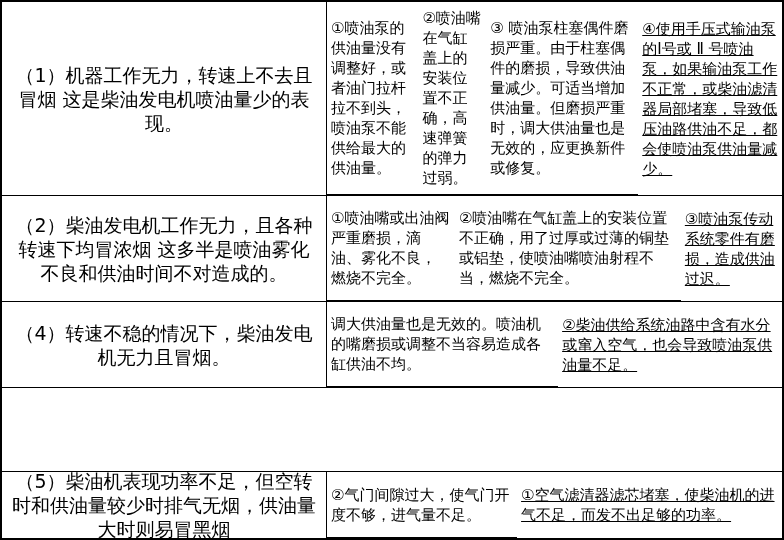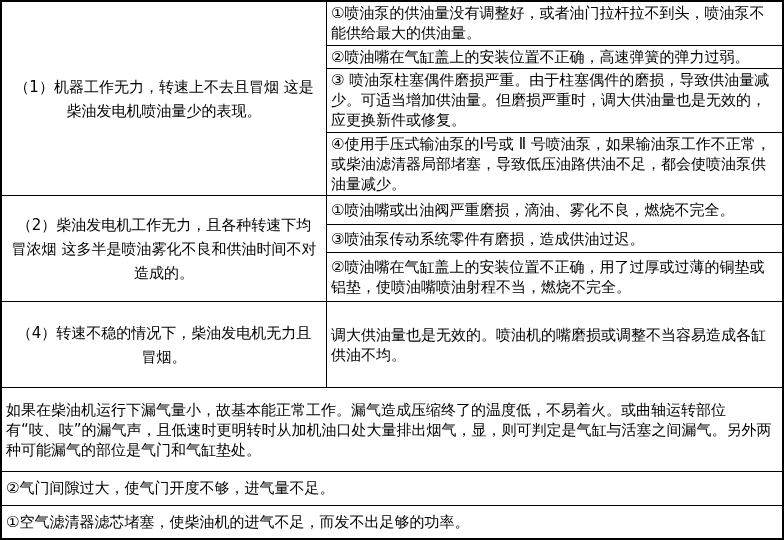--- a/index.html
+++ b/index.html
@@ -34,42 +34,42 @@
   .left {
     width: 325px;
     flex: 0 0 325px;
     box-sizing: border-box;
     border-right: 1px solid #000000;
     display: flex;
     align-items: center;
     justify-content: center;
     text-align: center;
     padding: 2px 8px;
-    font-size: 15px;
+    font-size: 19px;
     line-height: 24px;
     overflow: hidden;
   }
   .right {
     flex: 1 1 auto;
     min-width: 0;
     display: flex;
-    flex-direction: column;
+    flex-direction: row;
   }
   .cause {
     flex: 1 1 auto;
     box-sizing: border-box;
     border-bottom: 1px solid #000000;
     padding: 1px 4px;
     font-size: 15px;
     line-height: 20px;
     display: flex;
     align-items: center;
     overflow: hidden;
   }
-  .cause:last-child { border-bottom: none; }
+  .cause:last-child { border-bottom: none; text-decoration: underline; }
 </style>
 </head>
 <body>
 
 <div class="doc">
 
   <div class="row r1">
     <div class="left">
       <div>（1）机器工作无力，转速上不去且冒烟  这是柴油发电机喷油量少的表现。</div>
     </div>
@@ -80,40 +80,41 @@
       <div class="cause">④使用手压式输油泵的Ⅰ号或 Ⅱ 号喷油泵，如果输油泵工作不正常，或柴油滤清器局部堵塞，导致低压油路供油不足，都会使喷油泵供油量减少。</div>
     </div>
   </div>
 
   <div class="row r2">
     <div class="left">
       <div>（2）柴油发电机工作无力，且各种转速下均冒浓烟  这多半是喷油雾化不良和供油时间不对造成的。</div>
     </div>
     <div class="right">
       <div class="cause">①喷油嘴或出油阀严重磨损，滴油、雾化不良，燃烧不完全。</div>
+      <div class="cause">②喷油嘴在气缸盖上的安装位置不正确，用了过厚或过薄的铜垫或铝垫，使喷油嘴喷油射程不当，燃烧不完全。</div>
       <div class="cause">③喷油泵传动系统零件有磨损，造成供油过迟。</div>
-      <div class="cause">②喷油嘴在气缸盖上的安装位置不正确，用了过厚或过薄的铜垫或铝垫，使喷油嘴喷油射程不当，燃烧不完全。</div>
     </div>
   </div>
 
   <div class="row r3">
     <div class="left">
       <div>（4）转速不稳的情况下，柴油发电机无力且冒烟。</div>
     </div>
     <div class="right">
       <div class="cause">调大供油量也是无效的。喷油机的嘴磨损或调整不当容易造成各缸供油不均。</div>
+      <div class="cause">②柴油供给系统油路中含有水分或窜入空气，也会导致喷油泵供油量不足。</div>
     </div>
   </div>
 
   <div class="row r4">
-    <div class="right">
-      <div class="cause">如果在柴油机运行下漏气量小，故基本能正常工作。漏气造成压缩终了的温度低，不易着火。或曲轴运转部位有“吱、吱”的漏气声，且低速时更明转时从加机油口处大量排出烟气，显，则可判定是气缸与活塞之间漏气。另外两种可能漏气的部位是气门和气缸垫处。</div>
-    </div>
   </div>
 
   <div class="row r5">
+    <div class="left">
+      <div>（5）柴油机表现功率不足，但空转时和供油量较少时排气无烟，供油量大时则易冒黑烟</div>
+    </div>
     <div class="right">
       <div class="cause">②气门间隙过大，使气门开度不够，进气量不足。</div>
       <div class="cause">①空气滤清器滤芯堵塞，使柴油机的进气不足，而发不出足够的功率。</div>
     </div>
   </div>
 
 </div>
 
 </body></html>

